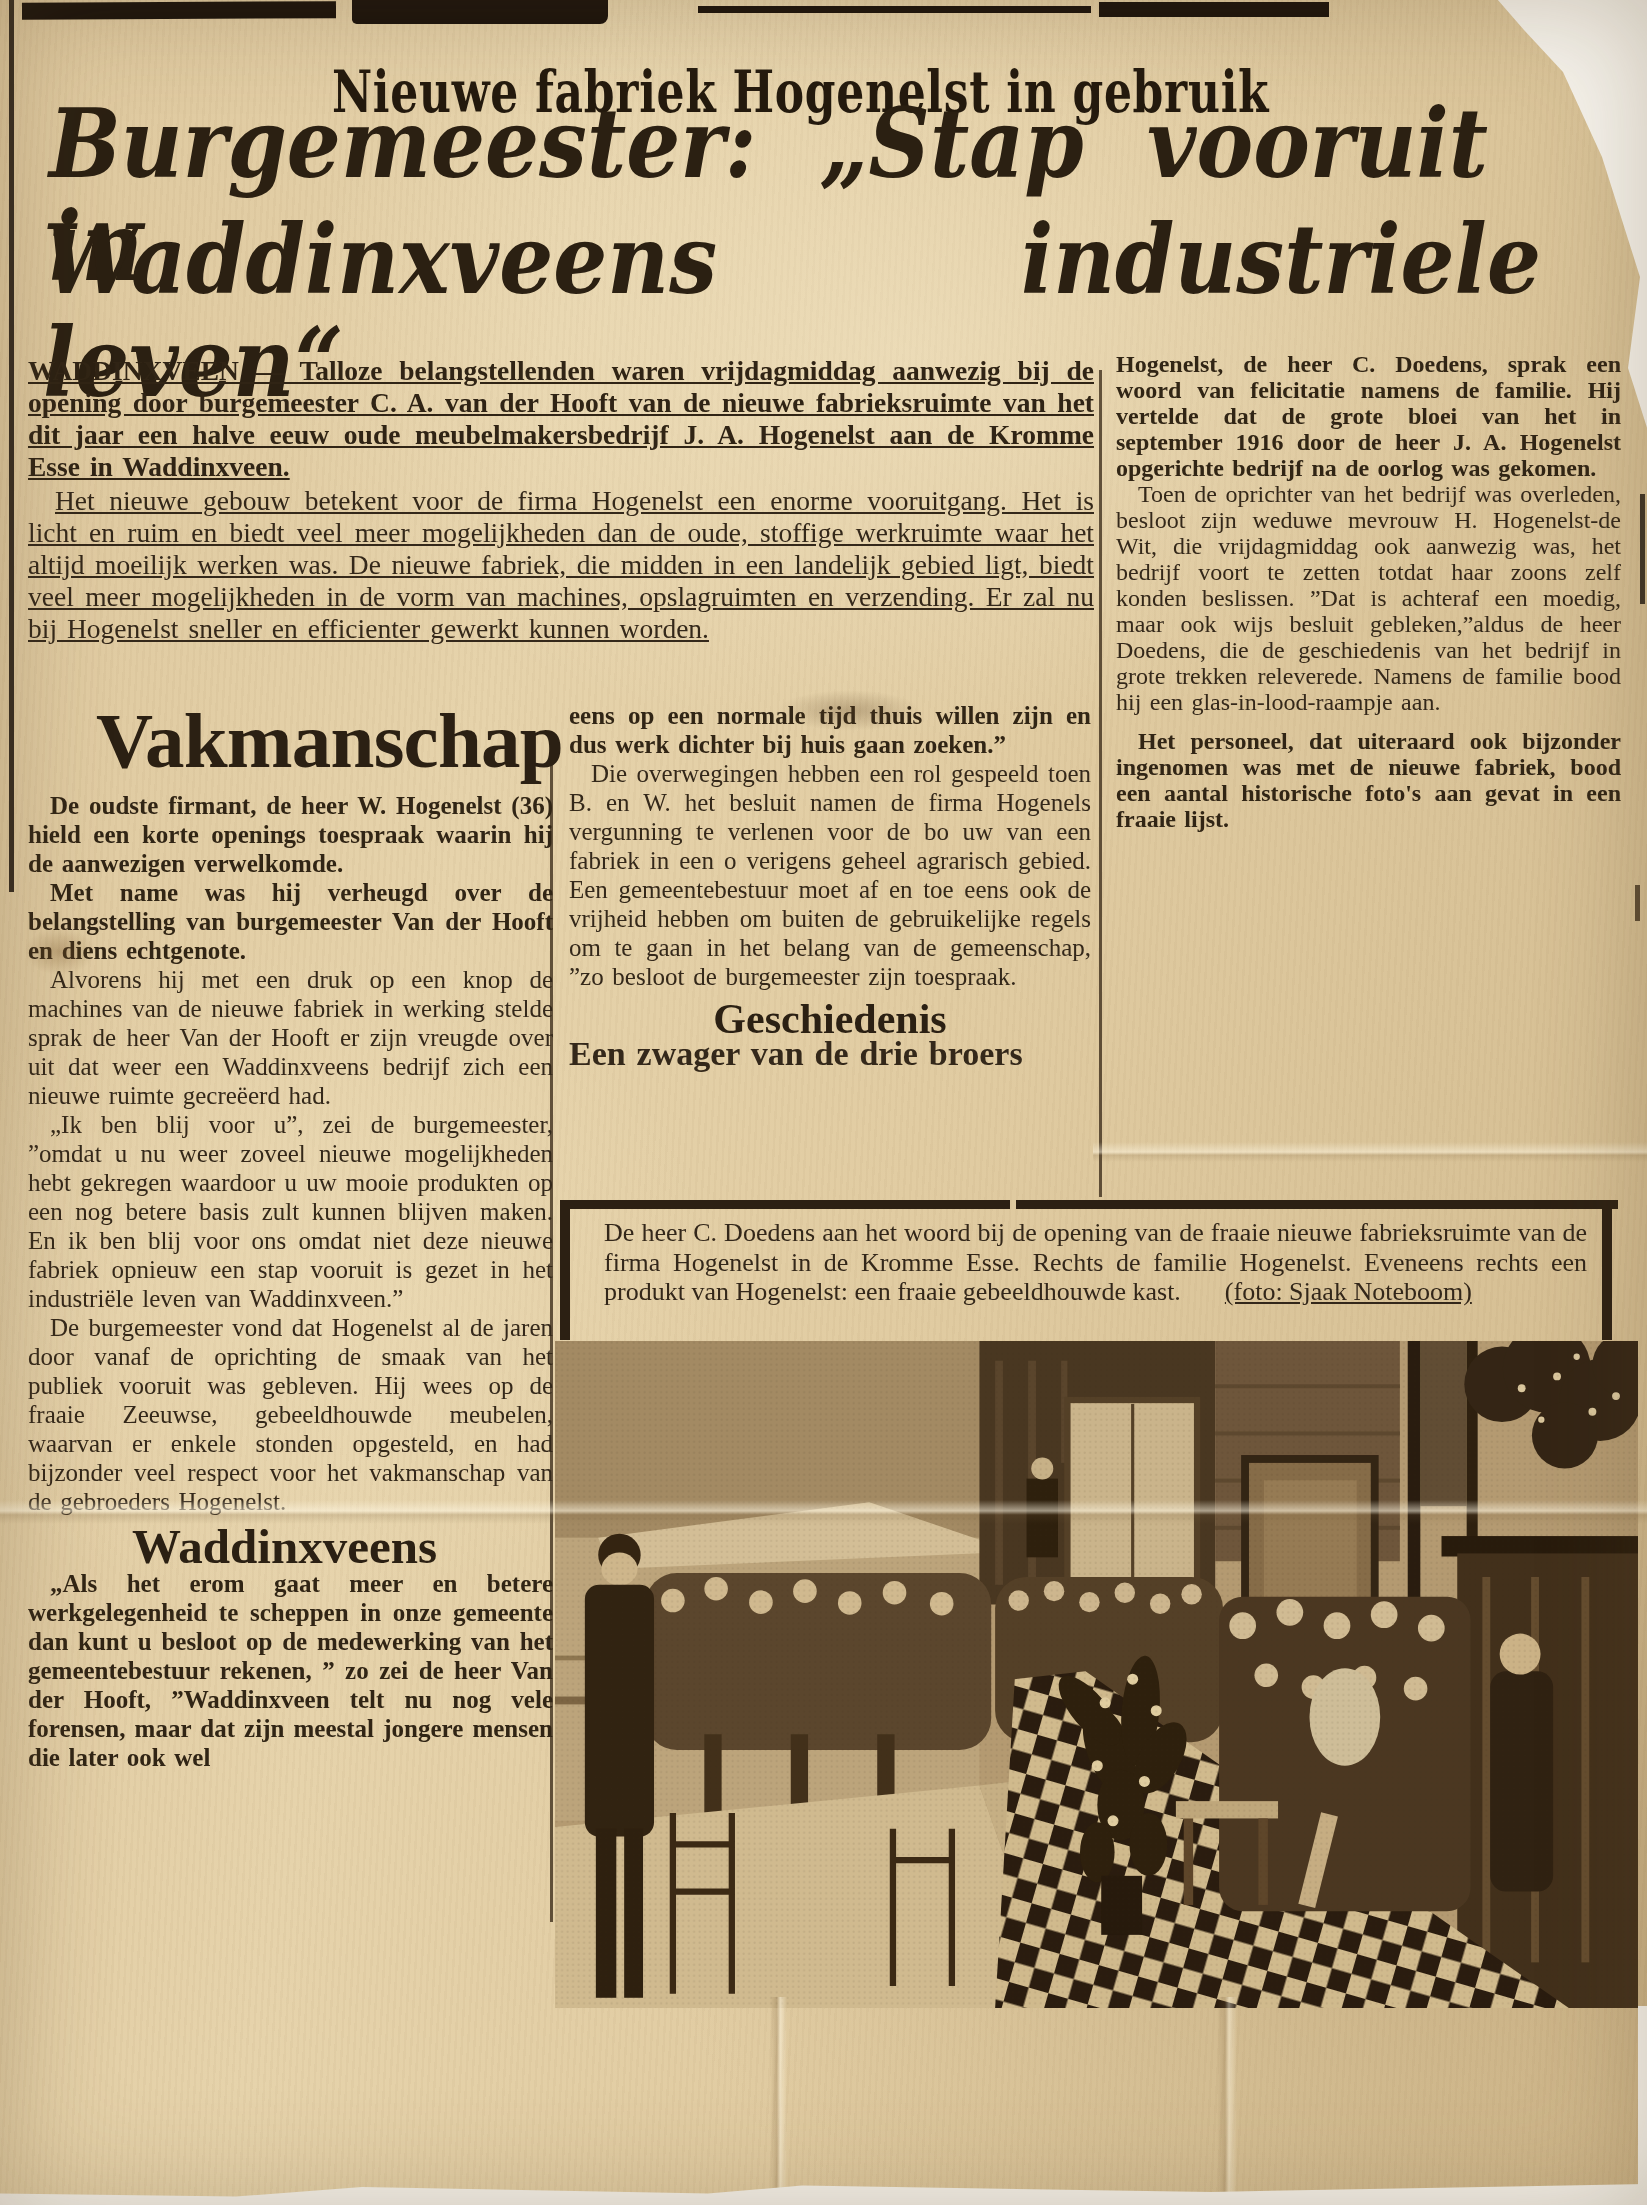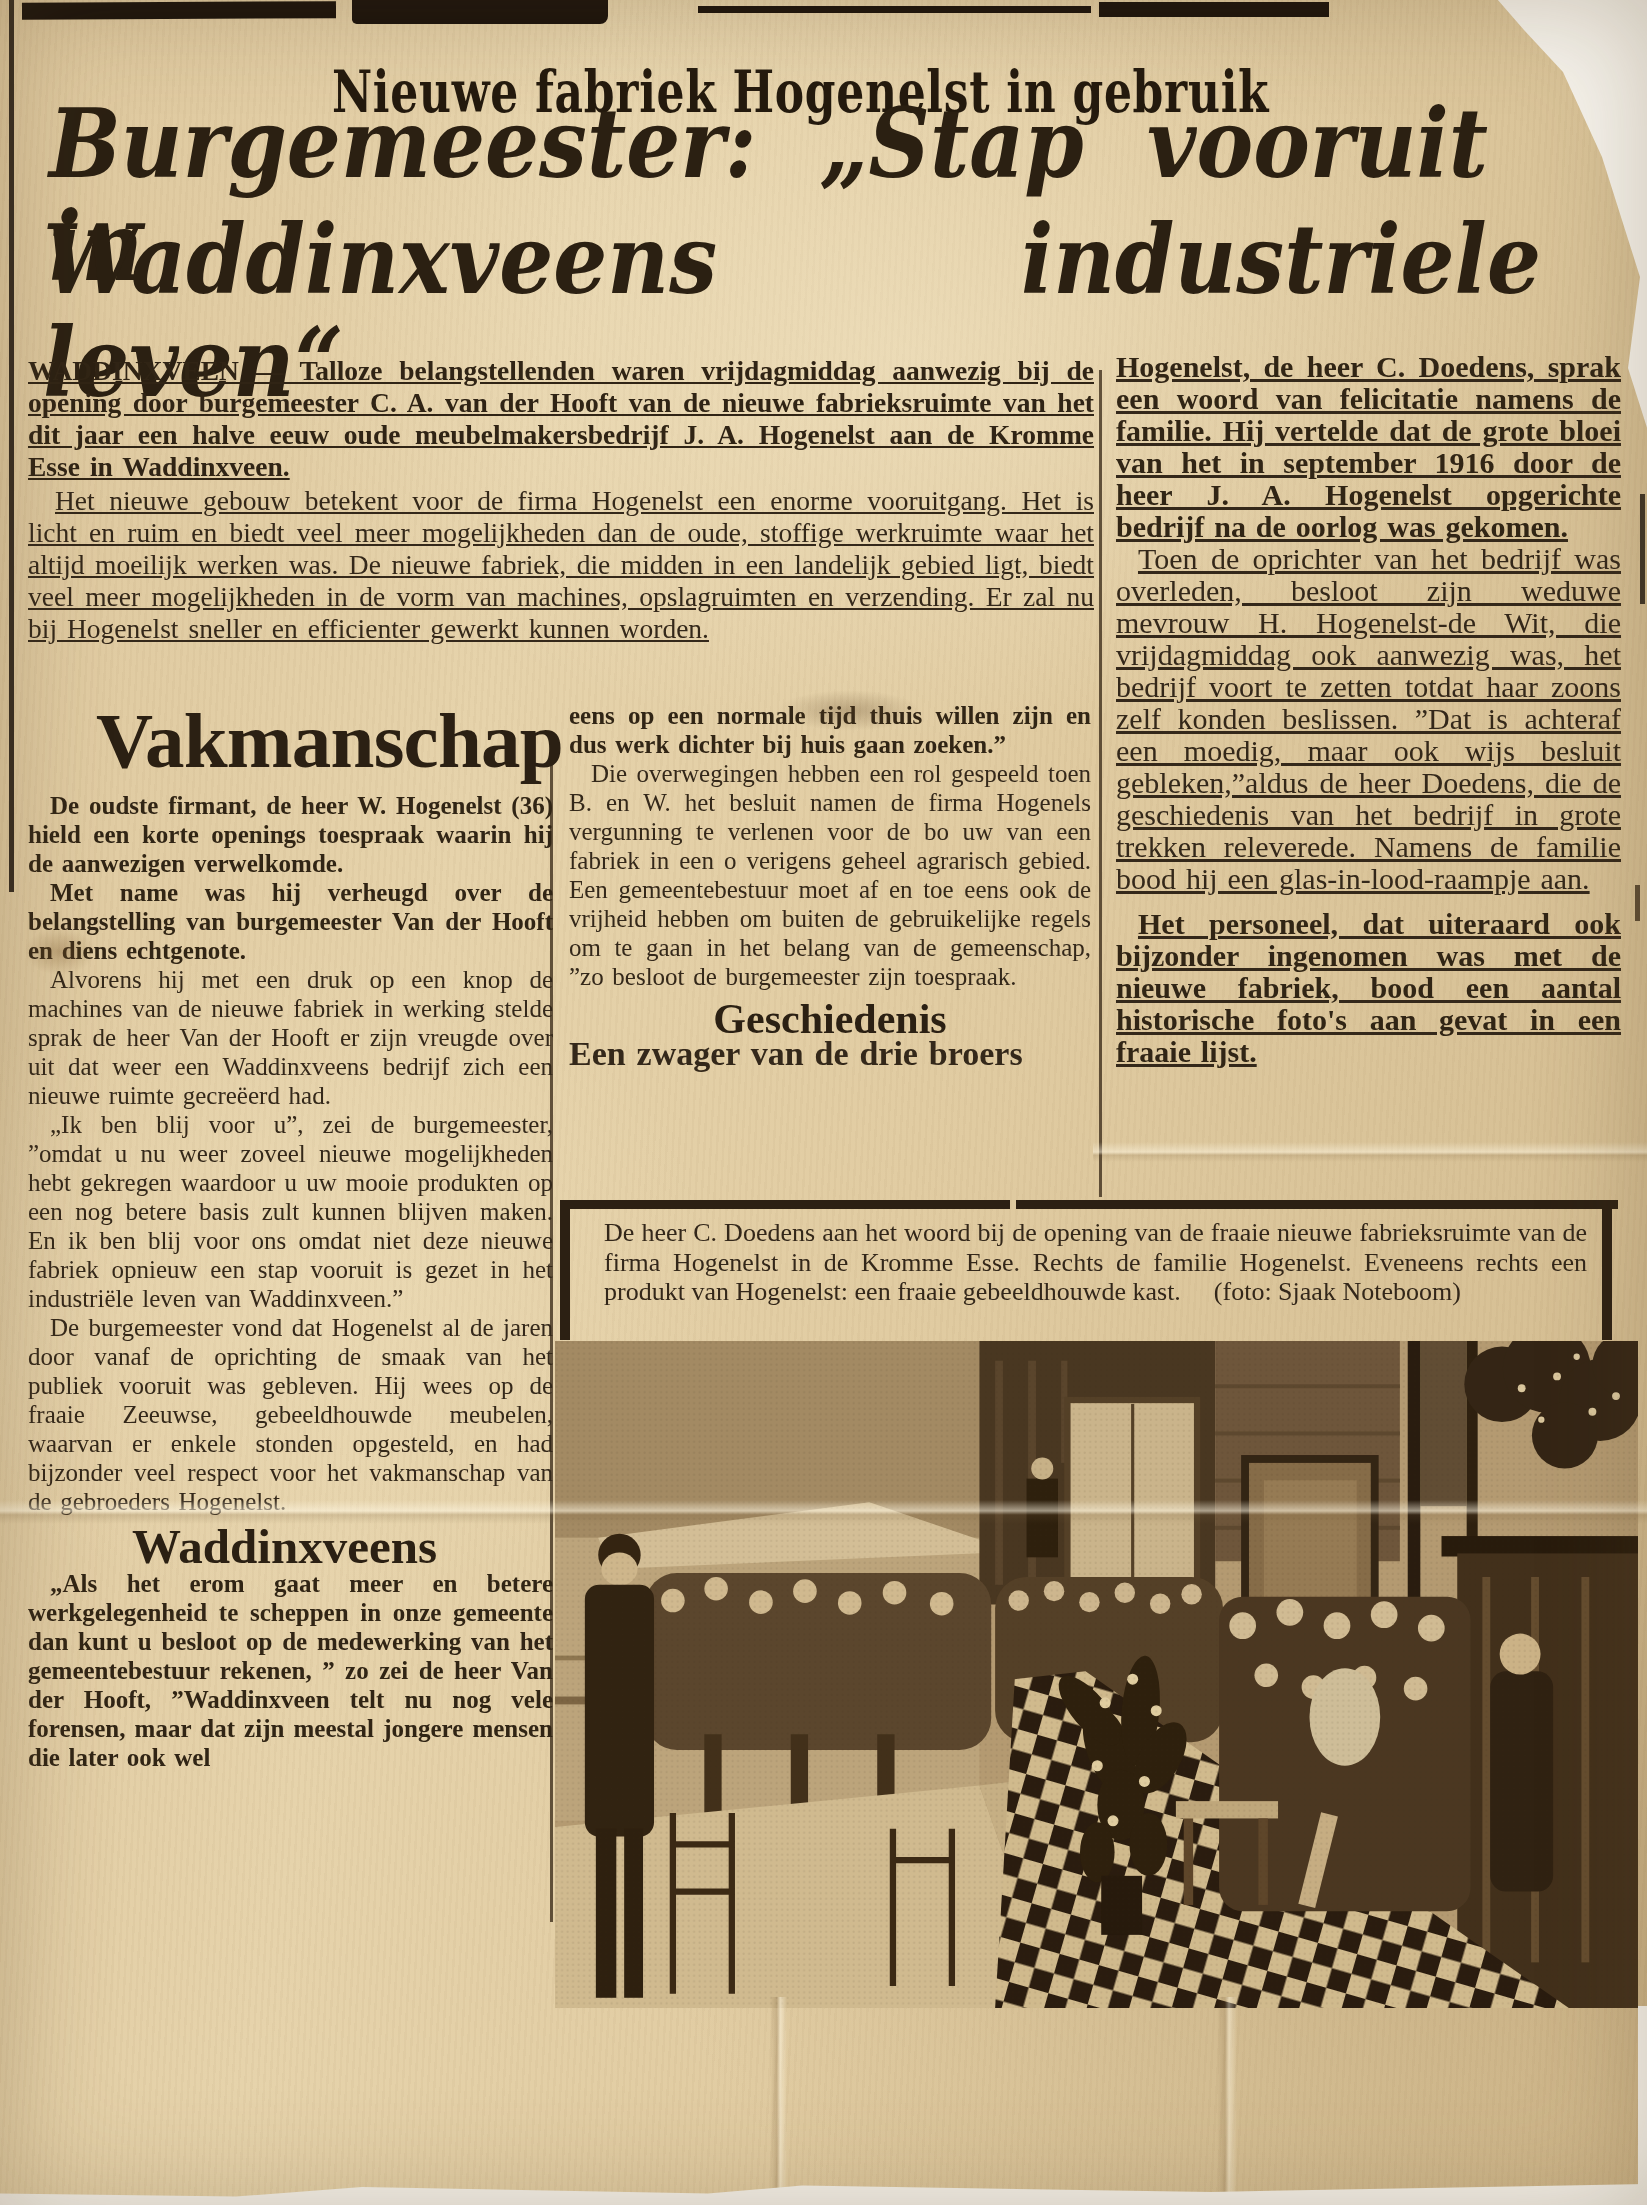--- a/index.html
+++ b/index.html
@@ -49,41 +49,41 @@
   .intro p{margin:0;text-decoration:underline;}
   .intro .lead{font-weight:700;color:#302415;}
   .intro .follow{text-indent:27px;margin-top:1.6px;}
 
   
   .col p{margin:0;text-align:justify;word-spacing:2.4px;}
   .col .ind{text-indent:22px;}
   .col .b{font-weight:700;color:#312515;}
   .col-left{position:absolute;left:28px;top:701px;width:525px;font-size:25px;line-height:29px;}
   .col-mid{position:absolute;left:569px;top:701px;width:522px;font-size:25px;line-height:29px;}
-  .col-right{position:absolute;left:1116px;top:351px;width:505px;font-size:30px;line-height:32px;text-decoration:underline;}
+  .col-right{position:absolute;left:1116px;top:351px;width:505px;font-size:24px;line-height:26px;}
   .h-serif{font-family:"Liberation Serif",serif;font-weight:700;font-size:79px;line-height:1;
     letter-spacing:-0.8px;color:#2b2013;margin:0 0 11px 68px;}
   .h-sans{font-family:Liberation Serif, serif;font-weight:700;color:#2b2013;margin:0;}
   .h-medewerking{font-size:49px;margin:15.7px 0 7.9px 104px;}
   .h-geschiedenis{font-size:42px;text-align:center;margin:14px 0 4.7px 0;}
   .subhead{font-family:"Liberation Serif",serif;font-weight:700;font-size:34px;text-align:center;margin:1.6px 0 0 0;}
   .sp1{margin-top:12.6px!important;}
   .sp2{margin-top:23.6px!important;}
 
   
   .vrule{position:absolute;background:#3b2c1a;opacity:.78;}
   .caption-rule{position:absolute;top:1200px;height:9.4px;background:#2c2013;}
 
   
   .caption-box{position:absolute;left:560px;top:1209px;width:1060px;height:132px;}
   .cap-bar{position:absolute;top:-9.4px;width:10.2px;height:140px;background:#2c2013;}
   .cap-bar.l{left:0;}
   .cap-bar.r{left:1042px;}
   .caption-box p{margin:0;padding:9.4px 33px 0 44px;font-size:26px;line-height:29.5px;text-align:justify;color:#33271833;color:#33271a;}
-  .credit{margin-left:33px;white-space:nowrap;}
+  .credit{margin-left:44px;white-space:nowrap;text-decoration:underline;}
 
   .photo{position:absolute;left:555px;top:1341px;width:1083px;height:667px;}
   .photo svg{display:block;width:100%;height:100%;}
 </style>
 </head>
 <body>
 
 <div class="page">
   <div class="paper"></div>
 

